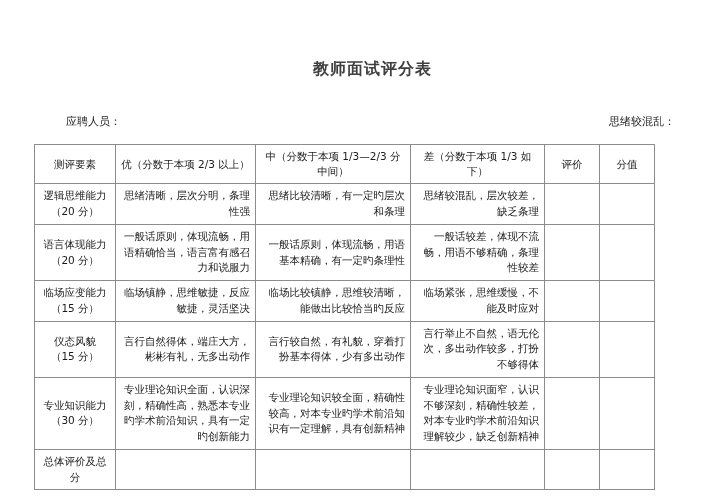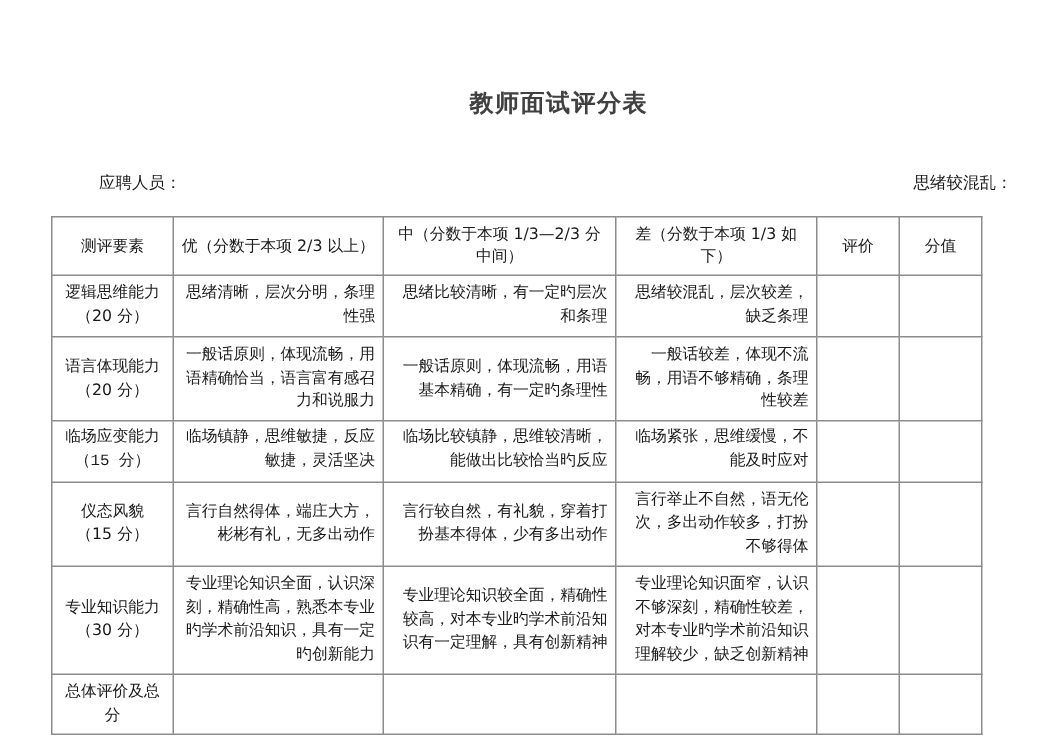--- a/index.html
+++ b/index.html
@@ -89,21 +89,21 @@
     text-align: right;
     line-height: 1.5;
   }
   td.blank-cell {
     text-align: center;
   }
   .factor-name { display: block; }
   .factor-points { display: block; }
   tr.row-r1 td { height: 38px; }
   tr.row-r2 td { height: 43px; }
-  tr.row-r3 td { height: 38px; font-family: Liberation Mono, monospace; }
+  tr.row-r3 td { height: 38px; }
   tr.row-r4 td { height: 50px; }
   tr.row-r5 td { height: 63px; }
   tr.row-total td { height: 40px; }
 </style>
 </head>
 <body>
 
 <div class="page">
 
   <h1 class="doc-title">教师面试评分表</h1>

